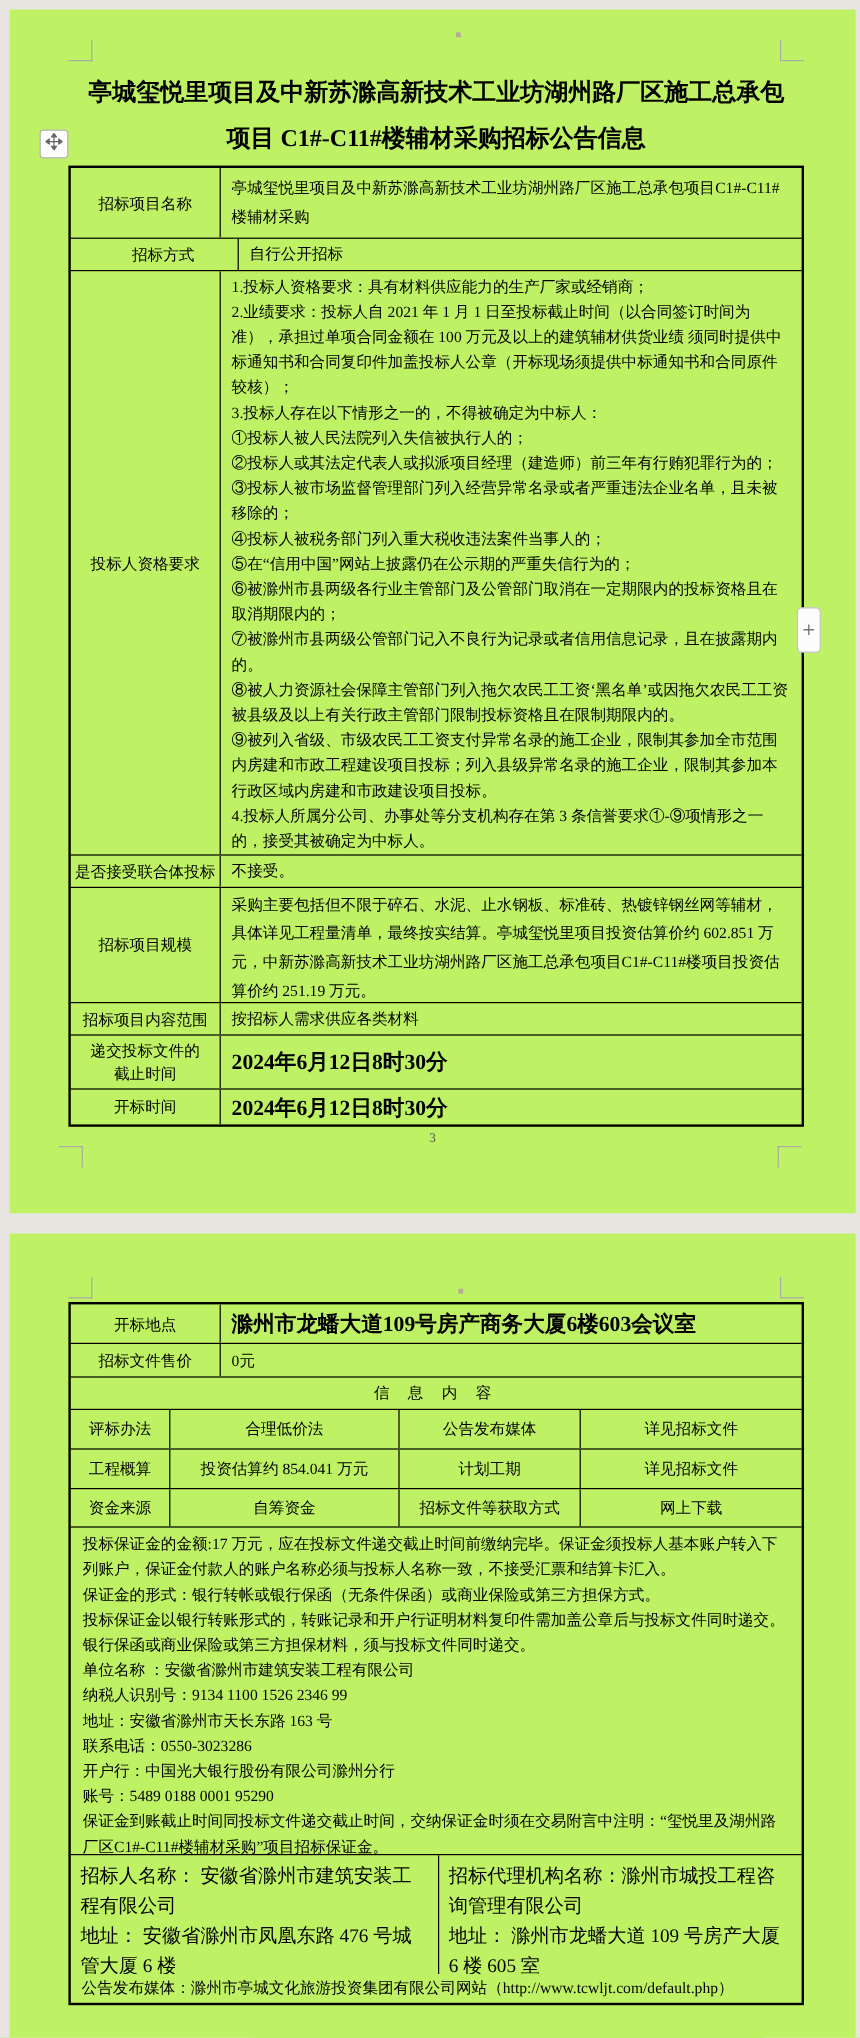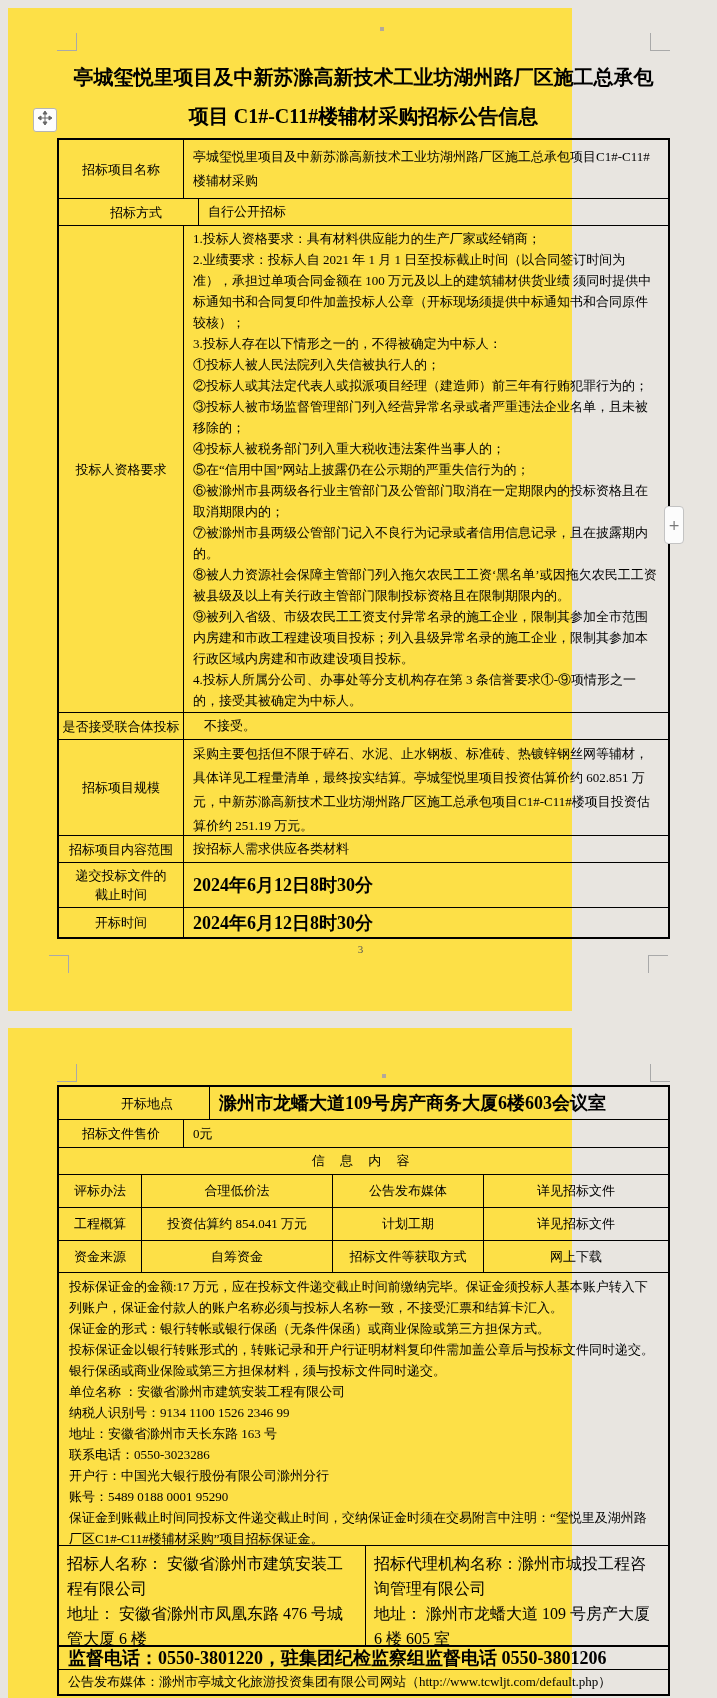--- a/index.html
+++ b/index.html
@@ -2,21 +2,21 @@
 <html><head>
 <meta charset="utf-8">
 <style>
   html,body{margin:0;padding:0;}
   body{
     width:717px;height:1698px;position:relative;
     background:#e8e5e0;
     font-family:"Liberation Serif","DejaVu Serif",serif;
     color:#000;
   }
-  .page{position:absolute;left:8px;width:564px;background:#fde047;}
+  .page{position:absolute;left:8px;width:705px;background:#bef264;}
   #page1{top:8px;height:1003px;}
   #page2{top:1028px;height:670px;}
 
   
   .cm{position:absolute;width:19px;height:17px;border:0 solid #a9a9a9;}
   .cm-br{border-right-width:1px;border-bottom-width:1px;}  
   .cm-bl{border-left-width:1px;border-bottom-width:1px;}   
   .cm-tr{border-right-width:1px;border-top-width:1px;}     
   .cm-tl{border-left-width:1px;border-top-width:1px;}      
 
@@ -117,21 +117,21 @@
 ③投标人被市场监督管理部门列入经营异常名录或者严重违法企业名单，且未被移除的；
 ④投标人被税务部门列入重大税收违法案件当事人的；
 ⑤在“信用中国”网站上披露仍在公示期的严重失信行为的；
 ⑥被滁州市县两级各行业主管部门及公管部门取消在一定期限内的投标资格且在取消期限内的；
 ⑦被滁州市县两级公管部门记入不良行为记录或者信用信息记录，且在披露期内的。
 ⑧被人力资源社会保障主管部门列入拖欠农民工工资‘黑名单’或因拖欠农民工工资被县级及以上有关行政主管部门限制投标资格且在限制期限内的。
 ⑨被列入省级、市级农民工工资支付异常名录的施工企业，限制其参加全市范围内房建和市政工程建设项目投标；列入县级异常名录的施工企业，限制其参加本行政区域内房建和市政建设项目投标。
 4.投标人所属分公司、办事处等分支机构存在第 3 条信誉要求①-⑨项情形之一的，接受其被确定为中标人。
 备注：第 3、4 条按照附件 1“关于联合惩戒失信行为加强信用查询管理的通知”查询或承诺。</div>
     </div>
-    <div class="trow" style="height:27px;gap:11px;">
+    <div class="trow" style="height:27px;">
       <div class="lcell">是否接受联合体投标</div>
       <div class="vcell">不接受。</div>
     </div>
     <div class="trow" style="height:96px;">
       <div class="lcell">招标项目规模</div>
       <div class="vcell block lh24" style="padding-top:2px;">采购主要包括但不限于碎石、水泥、止水钢板、标准砖、热镀锌钢丝网等辅材，具体详见工程量清单，最终按实结算。亭城玺悦里项目投资估算价约 602.851 万元，中新苏滁高新技术工业坊湖州路厂区施工总承包项目C1#-C11#楼项目投资估算价约 251.19 万元。</div>
     </div>
     <div class="trow" style="height:27px;">
       <div class="lcell">招标项目内容范围</div>
       <div class="vcell">按招标人需求供应各类材料</div>
@@ -155,21 +155,21 @@
 <div class="plus-btn">
   <span>+</span>
 </div>
 
 <div class="page" id="page2">
   <span class="pdot" style="left:374px;top:46px;"></span>
   <span class="cm cm-br" style="left:49px;top:36px;"></span>
   <span class="cm cm-bl" style="left:642px;top:36px;"></span>
 
   <div class="doc-table" style="top:57px;">
-    <div class="trow" style="height:32px;padding-left:26px;">
+    <div class="trow" style="height:32px;">
       <div class="lcell">开标地点</div>
       <div class="vcell bold datecell">滁州市龙蟠大道109号房产商务大厦6楼603会议室</div>
     </div>
     <div class="trow" style="height:28px;">
       <div class="lcell">招标文件售价</div>
       <div class="vcell">0元</div>
     </div>
     <div class="trow sectionrow" style="height:27px;">
       <span>信 息 内 容</span>
     </div>
@@ -207,20 +207,17 @@
     <div class="trow" style="height:100px;">
       <div class="halfcell left">招标人名称： 安徽省滁州市建筑安装工程有限公司
 地址： 安徽省滁州市凤凰东路 476 号城管大厦 6 楼
 联系人： 张健、王小乐
 联系方式：18005508728、18009600171</div>
       <div class="halfcell right">招标代理机构名称：滁州市城投工程咨询管理有限公司
 地址： 滁州市龙蟠大道 109 号房产大厦 6 楼 605 室
 联系人：王芳
 联系方式：0550-3519519、18955055067</div>
     </div>
-    <div class="trow thickline" style="height:25px;border-bottom:1px solid #000;">
-      <div class="vcell bold datecell">监督电话：0550-3801220，驻集团纪检监察组监督电话 0550-3801206</div>
-    </div>
     <div class="trow" style="height:24px;border-top:0;">
       <div class="vcell">公告发布媒体：滁州市亭城文化旅游投资集团有限公司网站（http://www.tcwljt.com/default.php）</div>
     </div>
   </div>
 </div>
 
 </body></html>

